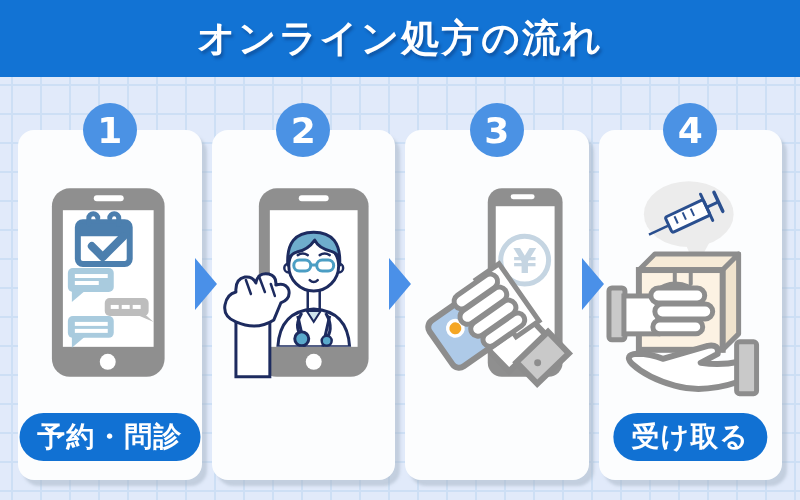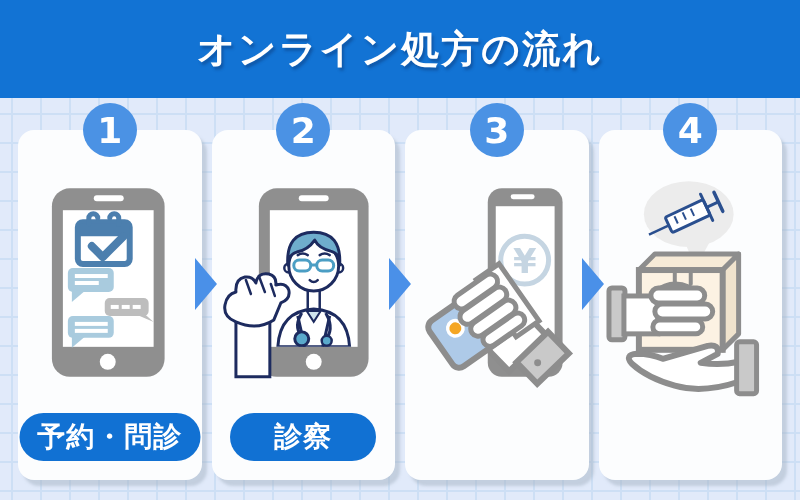--- a/index.html
+++ b/index.html
@@ -8,21 +8,21 @@
     position:relative;
     font-family:"DejaVu Sans","Liberation Sans",sans-serif;
     background-color:#e1eafa;
     background-image:
       linear-gradient(#cddff5 2px, transparent 2px),
       linear-gradient(90deg, #cddff5 2px, transparent 2px);
     background-size:29px 29px;
     background-position:11px 26px;
   }
   .header {
-    position:absolute; top:0; left:0; width:800px; height:98px;
+    position:absolute; top:0; left:0; width:800px; height:77px;
     background:#1273d4;
     display:flex; align-items:center; justify-content:center;
   }
   .title {
     color:#ffffff; font-size:38px; font-weight:800; letter-spacing:2px;
     text-shadow:2px 3px 3px rgba(10,50,110,0.45);
   }
   .cards {
     position:absolute; left:18px; top:130px; width:764px; height:350px;
     display:flex; gap:10px;
@@ -136,21 +136,20 @@
           <path d="M99 95 h6" stroke="#4b9ec4" stroke-width="3"></path>
           <path d="M86 85 q5 -3 10 0 M108 85 q5 -3 10 0" fill="none" stroke="#1d2b5f" stroke-width="2.5" stroke-linecap="round"></path>
           <path d="M98 110 q4 4 8 0" fill="none" stroke="#1d2b5f" stroke-width="2.5" stroke-linecap="round"></path>
         </g>
 
         <rect x="24" y="150" width="34" height="57" fill="#ffffff" stroke="#1d2b5f" stroke-width="3"></rect>
         <path d="M24 152 q-13 -5 -11 -17 q2 -11 11 -13 q-1 -13 9 -15 q8 -1 11 6 q2 -11 13 -9 q8 2 7 11 q10 -3 13 5 q2 9 -8 13 l-7 17 q-17 11 -38 2 z" fill="#ffffff" stroke="#1d2b5f" stroke-width="3" stroke-linejoin="round" stroke-linecap="round"></path>
         <path d="M34 110 l5 14 M47 106 l6 16 M59 114 l4 12" fill="none" stroke="#1d2b5f" stroke-width="2.5" stroke-linecap="round"></path>
       </svg>
     </div>
-    <div class="pill">診察</div>
   </div>
 
   <div class="card">
     <div class="step-circle">3</div>
     <div class="illustration">
       <svg viewBox="0 0 184 230">
         <rect x="83" y="18" width="75" height="189" rx="14" fill="#8f8f8f"></rect>
         <rect x="91" y="36" width="59" height="145" fill="#ffffff"></rect>
         <rect x="106" y="24" width="24" height="5" rx="2.5" fill="#ffffff"></rect>
         <circle cx="120" cy="90" r="24" fill="none" stroke="#c5d5e2" stroke-width="5"></circle>
@@ -205,19 +204,20 @@
         <rect x="25" y="126" width="34" height="38" fill="#ffffff" stroke="#8d8d8d" stroke-width="5"></rect>
         <path d="M56 122 q16 -13 34 -5" fill="#ffffff" stroke="#8d8d8d" stroke-width="5" stroke-linecap="round"></path>
         <rect x="52" y="118" width="54" height="15" rx="7.5" fill="#ffffff" stroke="#8d8d8d" stroke-width="5"></rect>
         <rect x="56" y="134" width="58" height="15" rx="7.5" fill="#ffffff" stroke="#8d8d8d" stroke-width="5"></rect>
         <rect x="54" y="150" width="50" height="14" rx="7" fill="#ffffff" stroke="#8d8d8d" stroke-width="5"></rect>
 
         <path d="M140 212 q-36 12 -64 4 q-28 -8 -43 -22 q-8 -9 5 -10 q14 0 26 5 l45 -13 q12 -2 10 8 l-17 9 q20 3 38 -1 z" fill="#ffffff" stroke="#8d8d8d" stroke-width="6" stroke-linejoin="round" stroke-linecap="round"></path>
         <rect x="138" y="172" width="20" height="52" rx="3" fill="#c9c9c9" stroke="#8d8d8d" stroke-width="5"></rect>
       </svg>
     </div>
+    <div class="pill">受け取る</div>
   </div>
 
 </div>
 
 <div class="flow-arrow arrow-1"></div>
 <div class="flow-arrow arrow-2"></div>
 <div class="flow-arrow arrow-3"></div>
 
 </body></html>

